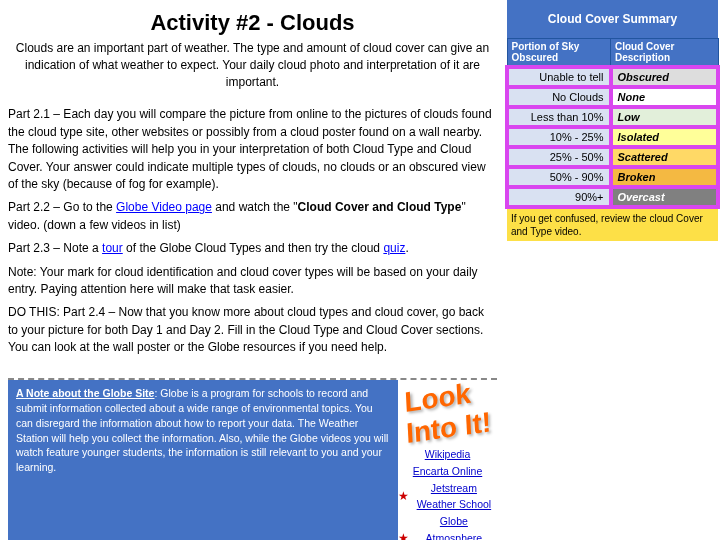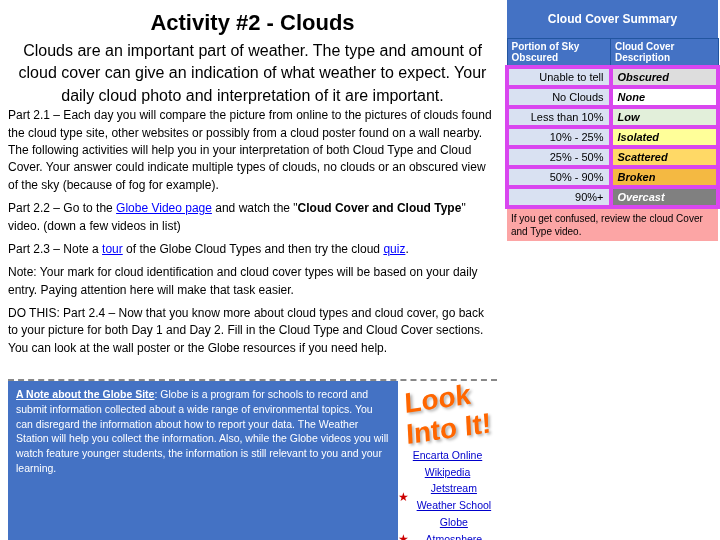--- a/index.html
+++ b/index.html
@@ -30,22 +30,22 @@
     h1.title {
       text-align: center;
       font-size: 22px;
       font-weight: bold;
       padding: 4px 0;
       color: #000;
     }
 
     .intro-text {
       text-align: center;
-      font-size: 16px;
-      margin-bottom: 0;
+      font-size: 12px;
+      margin-bottom: 16px;
       line-height: 1.4;
     }
 
     .body-text {
       font-size: 12px;
       line-height: 1.45;
       margin-bottom: 6px;
     }
 
     .bold-lead {
@@ -125,21 +125,21 @@
     .row-25-50 .description { background-color: #FFD966; }
 
     .row-50-90 .portion { background-color: #D9E1F2; }
     .row-50-90 .description { background-color: #F4B942; }
 
     .row-90plus .portion { background-color: #D9E1F2; }
     .row-90plus .description { background-color: #808080; color: white; }
 
     .cloud-footnote {
       font-size: 10px;
-      background-color: #fca5a5;
+      background-color: #fde047;
       padding: 3px 4px;
       line-height: 1.3;
     }
 
     
     .bottom-section {
       display: flex;
       border-top: 2px dashed #888;
       margin-top: 4px;
     }
@@ -232,22 +232,22 @@
 
     <p class="do-this body-text">DO THIS:  Part 2.4 – Now that you know more about cloud types and cloud cover, go back to your picture for both Day 1 and Day 2. Fill in the Cloud Type and Cloud Cover sections. You can look at the wall poster or the Globe resources if you need help.</p>
 
     <div class="bottom-section">
       <div class="globe-note">
         <span class="note-title">A Note about the Globe Site</span><span>: Globe is a program for schools to record and submit information collected about a wide range of environmental topics. You can disregard the information about how to report your data. The Weather Station will help you collect the information. Also, while the Globe videos you will watch feature younger students, the information is still relevant to you and your learning.</span>
       </div>
       <div class="look-into-it">
         <div class="look-text">Look<br>Into It!</div>
         <div class="links-list">
+          <a href="#">Wikipedia</a>
           <a href="#">Encarta Online</a>
-          <a href="#">Wikipedia</a>
           <div class="star-item">
             <span class="star">★</span>
             <a href="#">Jetstream Weather School</a>
           </div>
           <div class="star-item">
             <span class="star">★</span>
             <a href="#">Globe Atmosphere Chapter</a>
           </div>
           <a href="#">Weather Doctor's Cloud Atlas</a>
 

